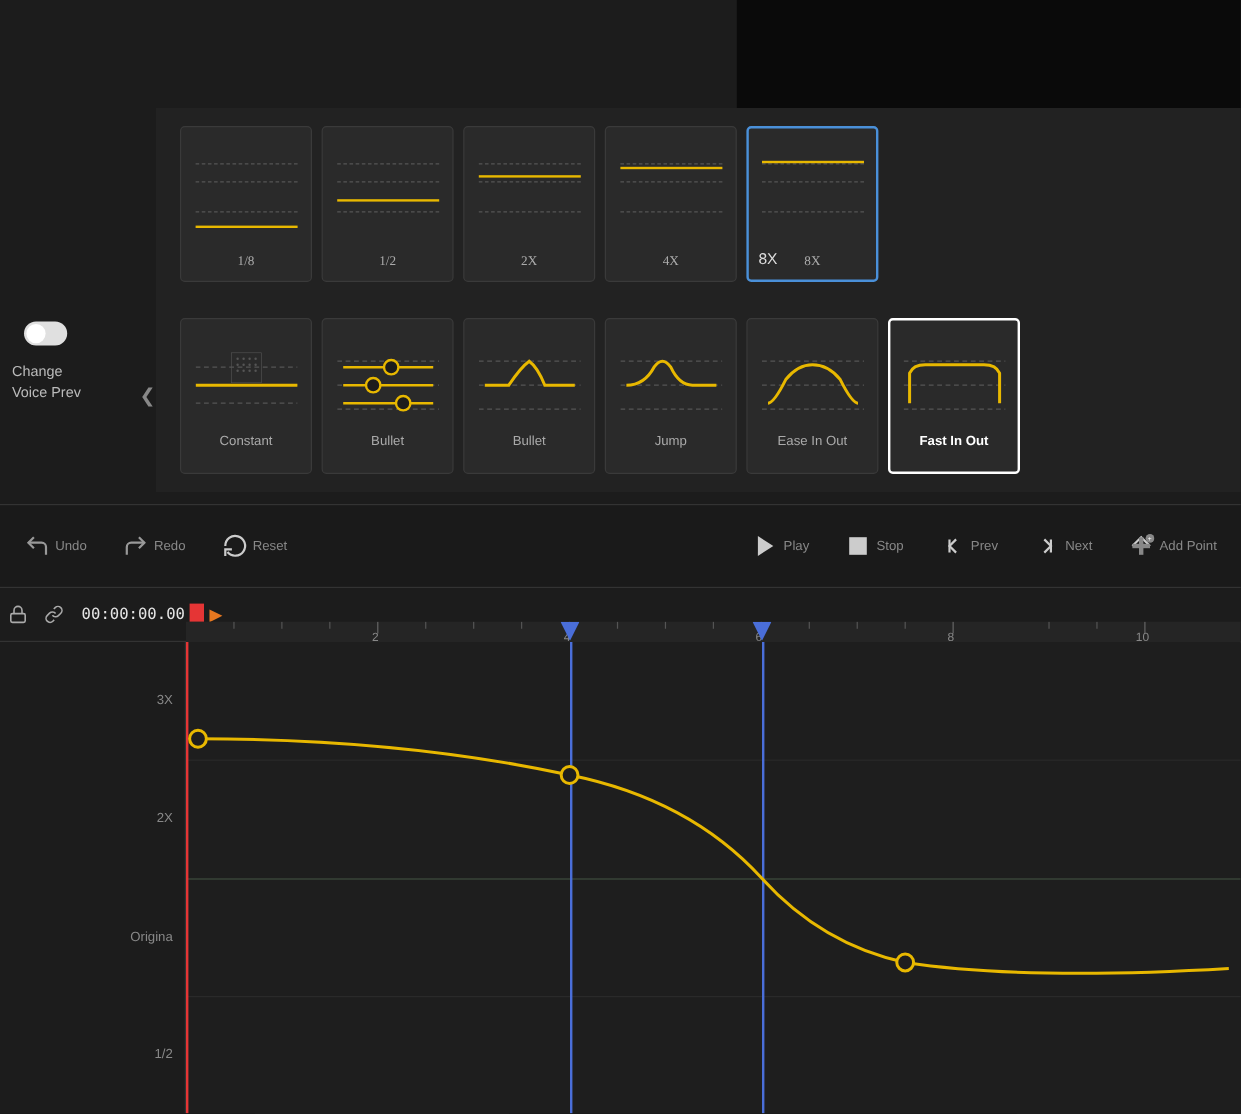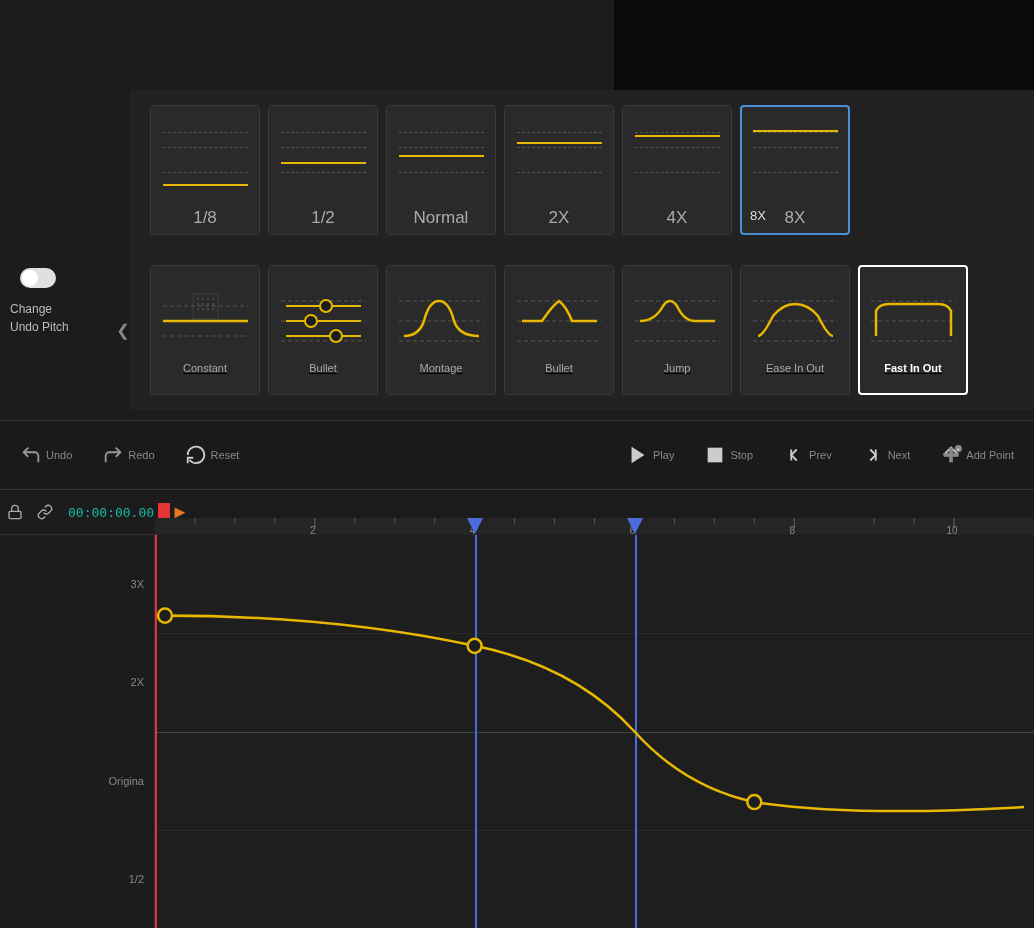--- a/index.html
+++ b/index.html
@@ -85,24 +85,25 @@
     }
 
     .solid-yellow {
       position: absolute;
       width: 100%;
       height: 2px;
       background: #e8b800;
     }
 
     .speed-label {
-      font-size: 17px;
+      font-size: 11px;
       color: #aaa;
       text-align: center;
       margin-top: 6px;
+      font-family: Liberation Serif, serif;
     }
 
     
     .wave-presets {
       position: absolute;
       top: 250px;
       left: 130px;
       right: 0;
       height: 160px;
       background: #222222;
@@ -117,21 +118,20 @@
       height: 130px;
       background: #2a2a2a;
       border: 1px solid #3a3a3a;
       border-radius: 4px;
       display: flex;
       flex-direction: column;
       align-items: center;
       justify-content: center;
       cursor: pointer;
       flex-shrink: 0;
-      text-decoration: underline;
     }
 
     .wave-card.active {
       border: 2px solid #ffffff;
     }
 
     .wave-svg {
       width: 85px;
       height: 70px;
     }
@@ -234,21 +234,21 @@
       height: 45px;
       display: flex;
       align-items: center;
       justify-content: center;
       color: #888;
       font-size: 14px;
       cursor: pointer;
     }
 
     .timecode {
-      color: #14b8a6;
+      color: #e5e5e5;
       font-size: 13px;
       font-family: monospace;
       margin-left: 8px;
     }
 
     
     .timeline-area {
       position: absolute;
       top: 535px;
       left: 0;
@@ -339,31 +339,20 @@
         <div class="speed-card-lines">
           <div class="dashed-line" style="top:10px"></div>
           <div class="dashed-line" style="top:25px"></div>
           <div class="solid-yellow" style="top:40px"></div>
           <div class="dashed-line" style="top:50px"></div>
         </div>
       </div>
       <div class="speed-label">1/2</div>
     </div>
 
-    <div class="speed-card">
-      <div class="speed-card-inner">
-        <div class="speed-card-lines">
-          <div class="dashed-line" style="top:10px"></div>
-          <div class="dashed-line" style="top:25px"></div>
-          <div class="solid-yellow" style="top:33px"></div>
-          <div class="dashed-line" style="top:50px"></div>
-        </div>
-      </div>
-      <div class="speed-label">Normal</div>
-    </div>
 
     <div class="speed-card">
       <div class="speed-card-inner">
         <div class="speed-card-lines">
           <div class="dashed-line" style="top:10px"></div>
           <div class="solid-yellow" style="top:20px"></div>
           <div class="dashed-line" style="top:25px"></div>
           <div class="dashed-line" style="top:50px"></div>
         </div>
       </div>
@@ -398,21 +387,21 @@
   </div>
 
   <div style="position:absolute;top:268px;left:20px;display:flex;flex-direction:column;align-items:flex-start;gap:8px;">
     <div class="toggle-btn">
       <div class="toggle-knob"></div>
     </div>
   </div>
 
   <div style="position:absolute;top:300px;left:10px;color:#bbb;font-size:12px;line-height:1.5;">
     <span style="white-space:pre-line;">Change
-Undo Pitch</span>
+Voice Prev</span>
   </div>
 
   <div class="nav-arrow-left">❮</div>
 
   <div class="wave-presets">
 
     <div class="wave-card">
       <svg class="wave-svg" viewBox="0 0 85 70">
         <line x1="0" y1="20" x2="85" y2="20" stroke="#555" stroke-dasharray="4,3" stroke-width="1"></line>
         <line x1="0" y1="35" x2="85" y2="35" stroke="#555" stroke-dasharray="4,3" stroke-width="1"></line>
@@ -445,29 +434,20 @@
         <line x1="5" y1="20" x2="80" y2="20" stroke="#e8b800" stroke-width="2"></line>
         <circle cx="45" cy="20" r="6" fill="#1c1c1c" stroke="#e8b800" stroke-width="2"></circle>
         <line x1="5" y1="35" x2="80" y2="35" stroke="#e8b800" stroke-width="2"></line>
         <circle cx="30" cy="35" r="6" fill="#1c1c1c" stroke="#e8b800" stroke-width="2"></circle>
         <line x1="5" y1="50" x2="80" y2="50" stroke="#e8b800" stroke-width="2"></line>
         <circle cx="55" cy="50" r="6" fill="#1c1c1c" stroke="#e8b800" stroke-width="2"></circle>
       </svg>
       <div class="wave-label">Bullet</div>
     </div>
 
-    <div class="wave-card">
-      <svg class="wave-svg" viewBox="0 0 85 70">
-        <line x1="0" y1="15" x2="85" y2="15" stroke="#555" stroke-dasharray="4,3" stroke-width="1"></line>
-        <line x1="0" y1="35" x2="85" y2="35" stroke="#555" stroke-dasharray="4,3" stroke-width="1"></line>
-        <line x1="0" y1="55" x2="85" y2="55" stroke="#555" stroke-dasharray="4,3" stroke-width="1"></line>
-        <path d="M5,50 Q20,50 25,35 Q30,15 40,15 Q50,15 55,35 Q60,50 80,50" fill="none" stroke="#e8b800" stroke-width="2.5"></path>
-      </svg>
-      <div class="wave-label">Montage</div>
-    </div>
 
     <div class="wave-card">
       <svg class="wave-svg" viewBox="0 0 85 70">
         <line x1="0" y1="15" x2="85" y2="15" stroke="#555" stroke-dasharray="4,3" stroke-width="1"></line>
         <line x1="0" y1="35" x2="85" y2="35" stroke="#555" stroke-dasharray="4,3" stroke-width="1"></line>
         <line x1="0" y1="55" x2="85" y2="55" stroke="#555" stroke-dasharray="4,3" stroke-width="1"></line>
         <path d="M5,35 Q15,35 25,35 Q35,20 42,15 Q49,20 55,35 Q65,35 80,35" fill="none" stroke="#e8b800" stroke-width="2.5"></path>
       </svg>
       <div class="wave-label">Bullet</div>
     </div>

